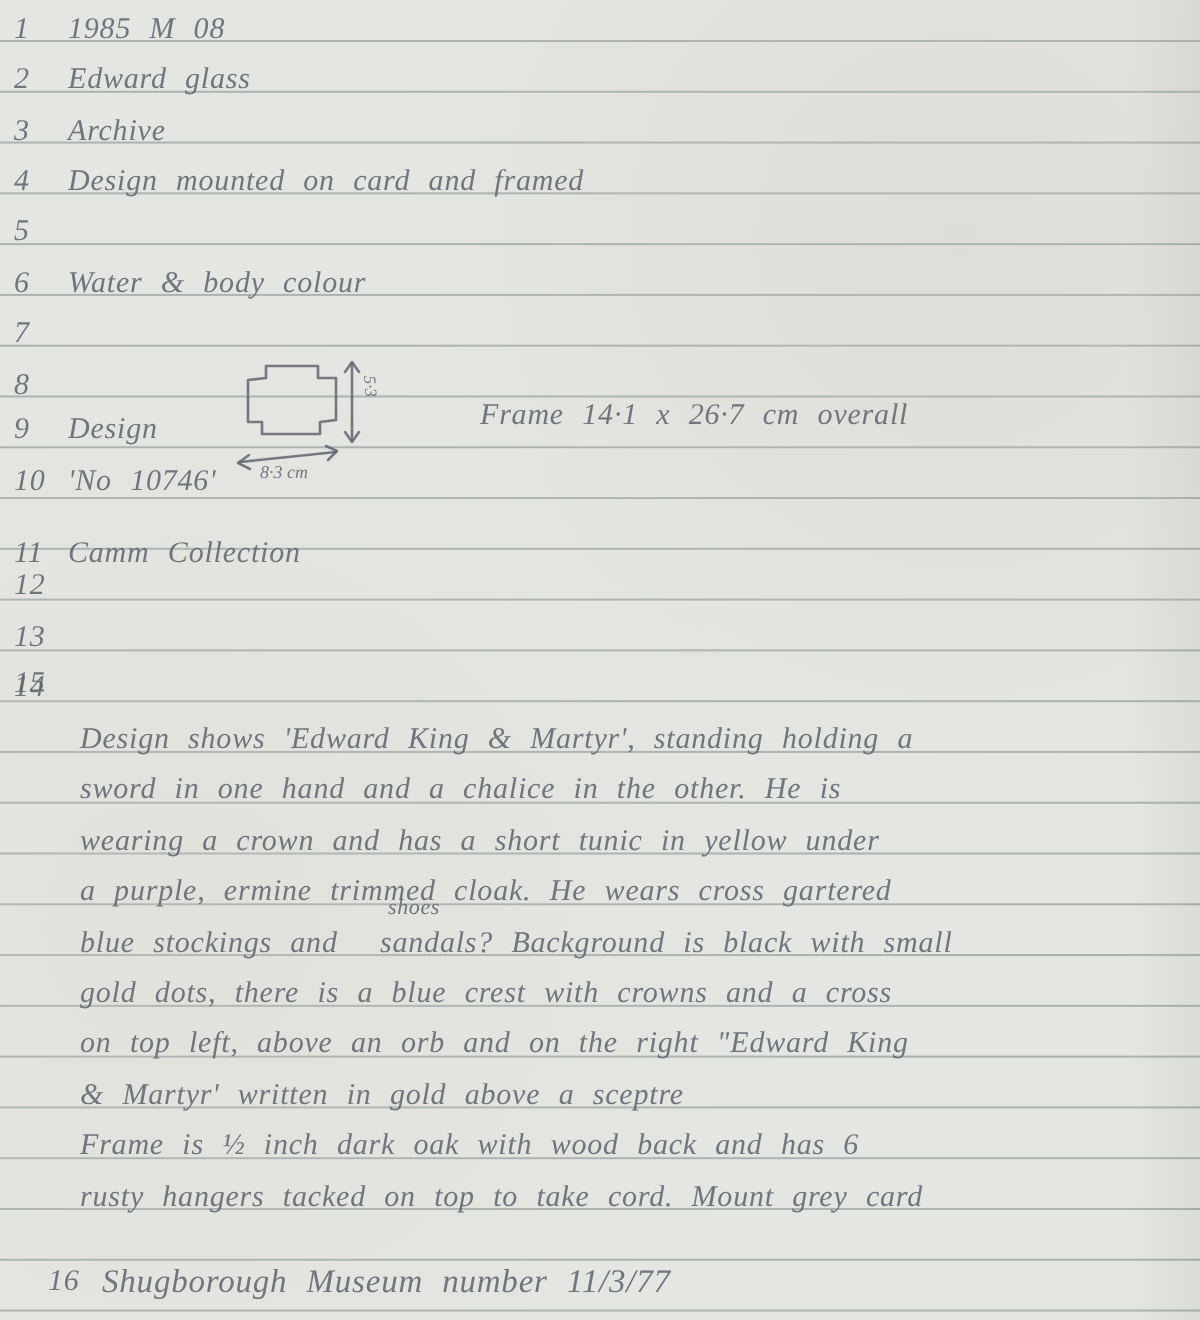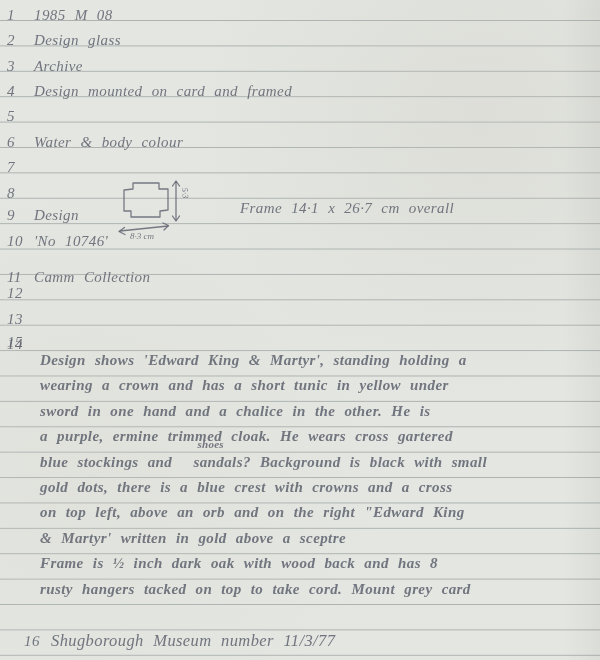--- a/index.html
+++ b/index.html
@@ -29,21 +29,21 @@
   .row{
     position:absolute;left:0;width:600px;height:25px;line-height:25px;
     display:flex;
   }
   .num{
     display:inline-block;width:34px;padding-left:7px;box-sizing:border-box;
     flex:0 0 34px;
   }
   .txt{flex:1;}
   .para{
-    position:absolute;left:40px;top:348px;width:556px;font-weight:bold;
+    position:absolute;left:40px;top:358px;width:556px;
   }
   .para .pline{height:25.4px;line-height:25.4px;}
   .ins-wrap{position:relative;display:inline-block;margin-left:12px;}
   .ins-above{
     position:absolute;left:4px;top:-11px;
     font-size:11px;line-height:11px;letter-spacing:.3px;word-spacing:2px;
   }
   .num15{position:absolute;left:7px;top:332px;line-height:20px;}
   .row16{position:absolute;left:0;top:628px;height:26px;line-height:26px;display:flex;width:600px;padding-left:17px;}
   .row16 .txt{font-size:16.5px;}
@@ -54,21 +54,21 @@
 <body>
 
 <div class="page">
 
   <div class="row hand" style="top:3px">
       <span class="num">1</span>
       <span class="txt">1985 M 08</span>
     </div>
   <div class="row hand" style="top:28px">
       <span class="num">2</span>
-      <span class="txt">Design glass</span>
+      <span class="txt">Edward glass</span>
     </div>
   <div class="row hand" style="top:54px">
       <span class="num">3</span>
       <span class="txt">Archive</span>
     </div>
   <div class="row hand" style="top:79px">
       <span class="num">4</span>
       <span class="txt">Design mounted on card and framed</span>
     </div>
   <div class="row hand" style="top:104px">
@@ -128,32 +128,32 @@
         <polyline points="51,47 56.5,49.5 52,54"></polyline>
       </g>
     </g>
     <text x="70" y="12" font-size="8.5" font-style="italic" fill="rgba(97,101,113,0.85)" transform="rotate(86 70 12)">5·3</text>
     <text x="18" y="63" font-size="9" font-style="italic" fill="rgba(97,101,113,0.85)">8·3 cm</text>
   </svg>
 
   <div class="num15 hand">15</div>
   <div class="para hand">
     <div class="pline">Design shows 'Edward King &amp; Martyr', standing holding a</div>
+    <div class="pline">sword in one hand and a chalice in the other. He is</div>
     <div class="pline">wearing a crown and has a short tunic in yellow under</div>
-    <div class="pline">sword in one hand and a chalice in the other. He is</div>
     <div class="pline">a purple, ermine trimmed cloak. He wears cross gartered</div>
     <div class="pline">
       <span>blue stockings and</span>
       <span class="ins-wrap"><span class="ins-above">shoes</span><span>sandals?</span></span>
       <span>Background is black with small</span>
     </div>
     <div class="pline">gold dots, there is a blue crest with crowns and a cross</div>
     <div class="pline">on top left, above an orb and on the right "Edward King</div>
     <div class="pline">&amp; Martyr' written in gold above a sceptre</div>
-    <div class="pline">Frame is ½ inch dark oak with wood back and has 8</div>
+    <div class="pline">Frame is ½ inch dark oak with wood back and has 6</div>
     <div class="pline">rusty hangers tacked on top to take cord. Mount grey card</div>
   </div>
 
   <div class="row16 hand">
     <span class="num">16</span>
     <span class="txt">Shugborough Museum number 11/3/77</span>
   </div>
 
 </div>
 

